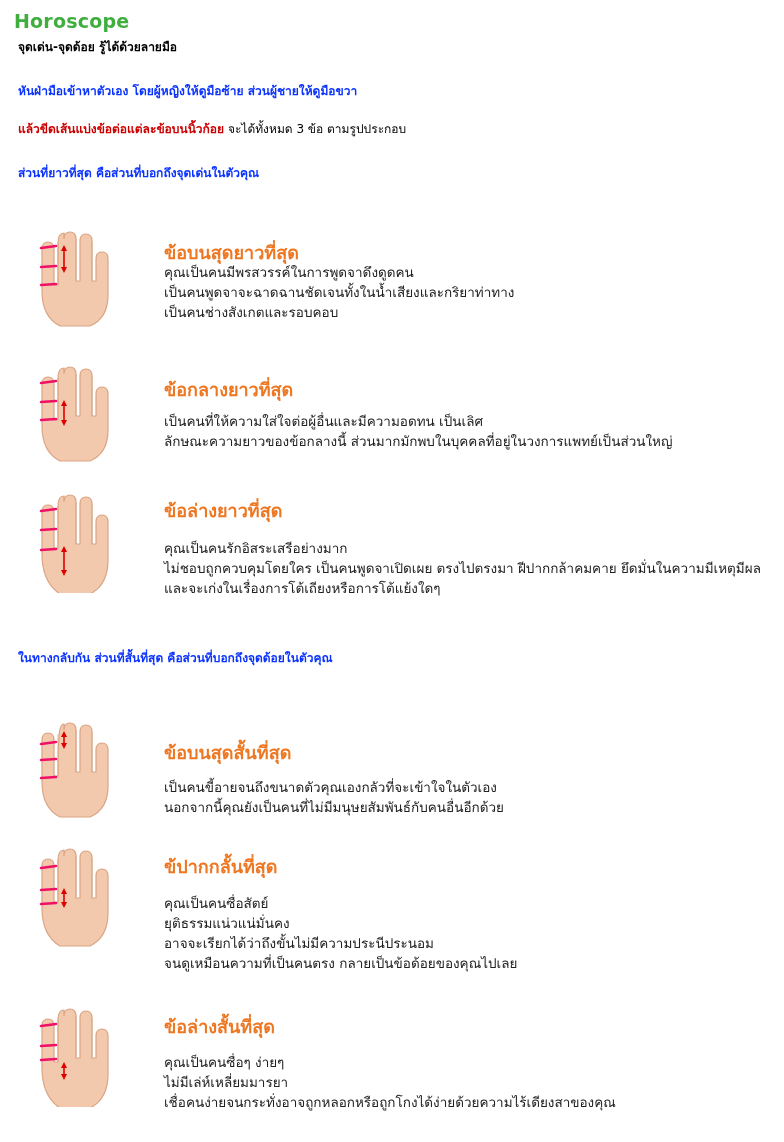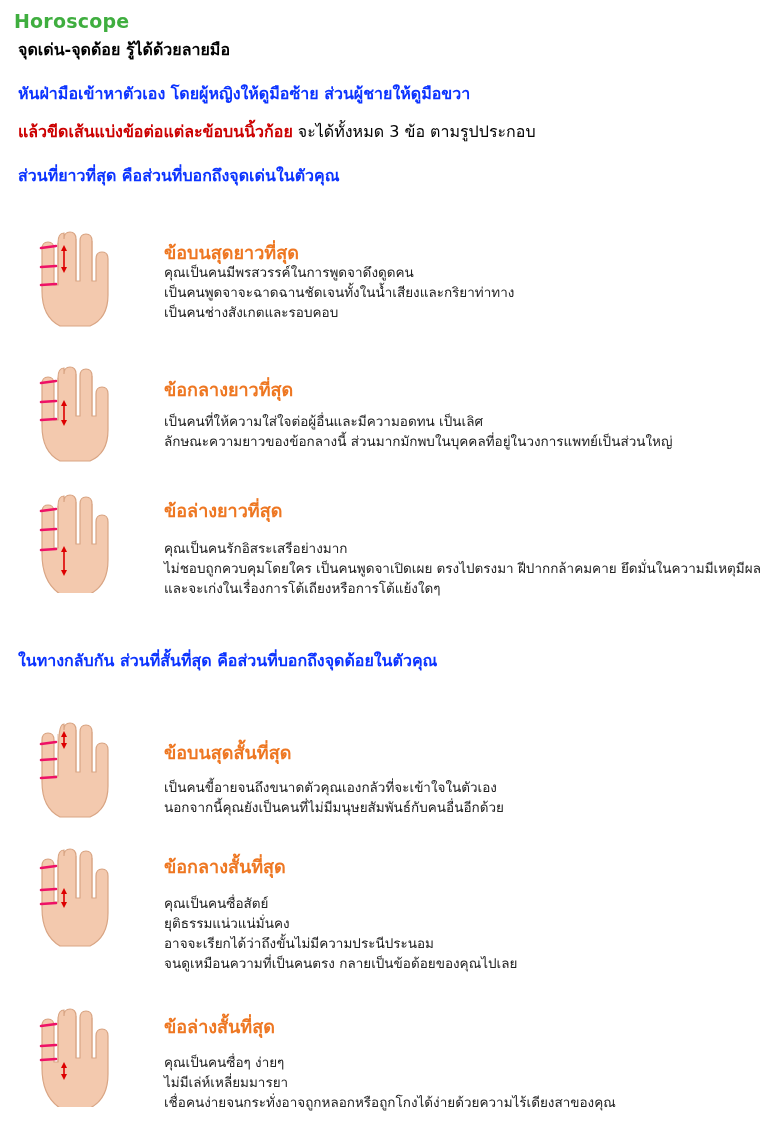--- a/index.html
+++ b/index.html
@@ -27,21 +27,21 @@
     left: 14px;
     top: 10px;
     font-size: 19px;
     font-weight: bold;
     color: #3fae3f;
     font-family: "DejaVu Sans", "Liberation Sans", sans-serif;
     letter-spacing: 0.2px;
   }
   .line {
     position: absolute;
-    font-size: 16px;
+    font-size: 12px;
     white-space: nowrap;
   }
   .l-subtitle { left: 18px; top: 37px; color: #000000; font-weight: bold; }
   .l-intro1 { left: 18px; top: 81px; color: #0b33ff; font-weight: bold; }
   .l-intro2 { left: 18px; top: 119px; color: #000000; }
   .l-intro2 b { color: #cc0000; margin-top: 6px; }
   .l-intro3 { left: 18px; top: 163px; color: #0b33ff; font-weight: bold; }
   .l-reverse { left: 18px; top: 648px; color: #0b33ff; font-weight: bold; }
   .hand-img {
     position: absolute;
@@ -205,21 +205,21 @@
         <line x1="13" y1="48" x2="28" y2="47"></line>
         <line x1="13" y1="62" x2="28" y2="61"></line>
       </g>
       <g stroke="#dd0000" stroke-width="1.6">
         <line x1="36" y1="50" x2="36" y2="62"></line>
         <polygon points="36,46 33,52 39,52" fill="#dd0000" stroke="none"></polygon>
         <polygon points="36,66 33,60 39,60" fill="#dd0000" stroke="none"></polygon>
       </g>
     </svg>
   </div>
-  <div class="block-title" style="left:164px; top:852px;">ข้อกลางสั้นที่สุด</div>
+  <div class="block-title" style="left:164px; top:852px;">ข้ปากกลั้นที่สุด</div>
   <div class="block-body" style="left:164px; top:893px;">
     <div>คุณเป็นคนซื่อสัตย์</div>
     <div>ยุติธรรมแน่วแน่มั่นคง</div>
     <div>อาจจะเรียกได้ว่าถึงขั้นไม่มีความประนีประนอม</div>
     <div>จนดูเหมือนความที่เป็นคนตรง กลายเป็นข้อด้อยของคุณไปเลย</div>
   </div>
 
   <div class="hand-img" style="left:28px; top:1002px;">
     <svg class="hand-svg" width="100" height="115" viewBox="0 0 100 115" xmlns="http://www.w3.org/2000/svg">
       <rect x="0" y="0" width="100" height="115" fill="#ffffff"></rect>

